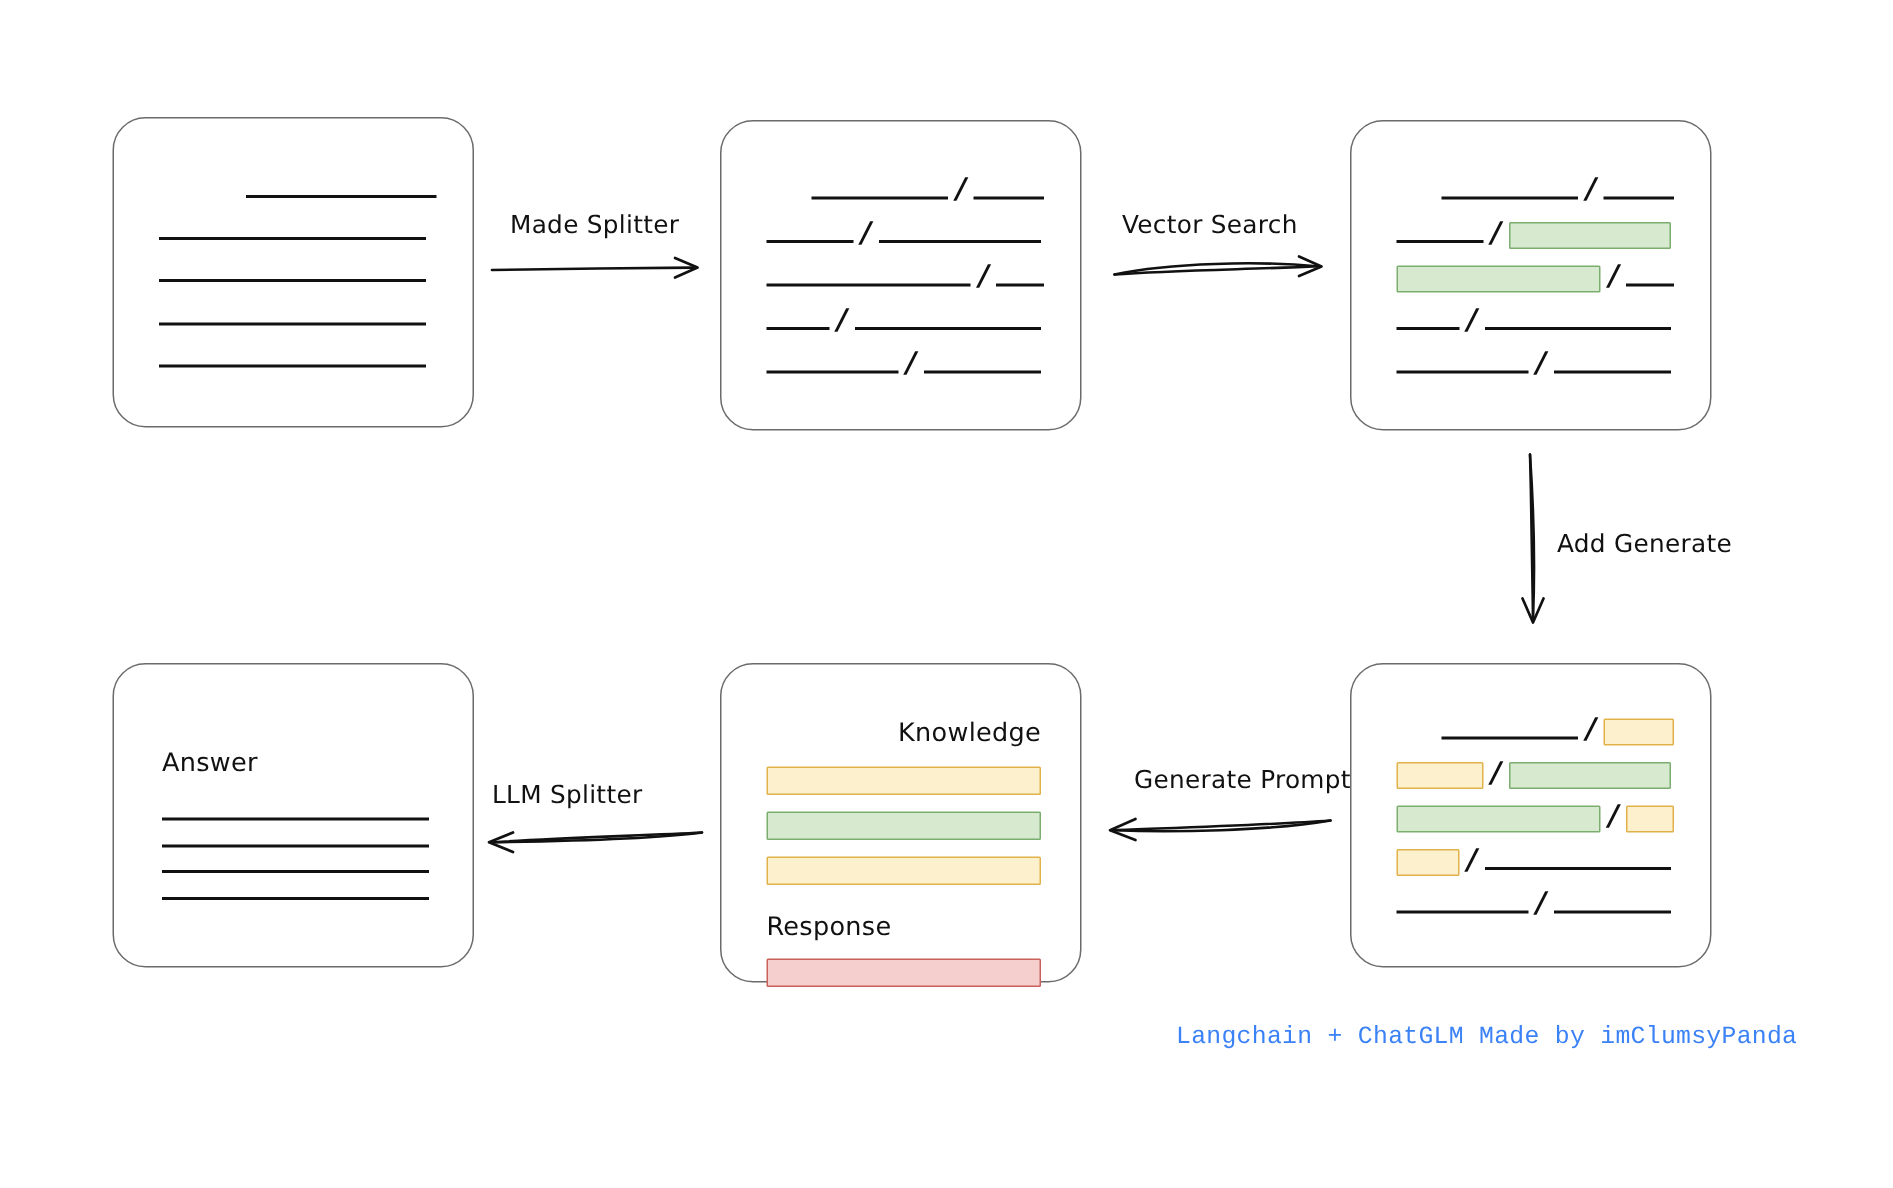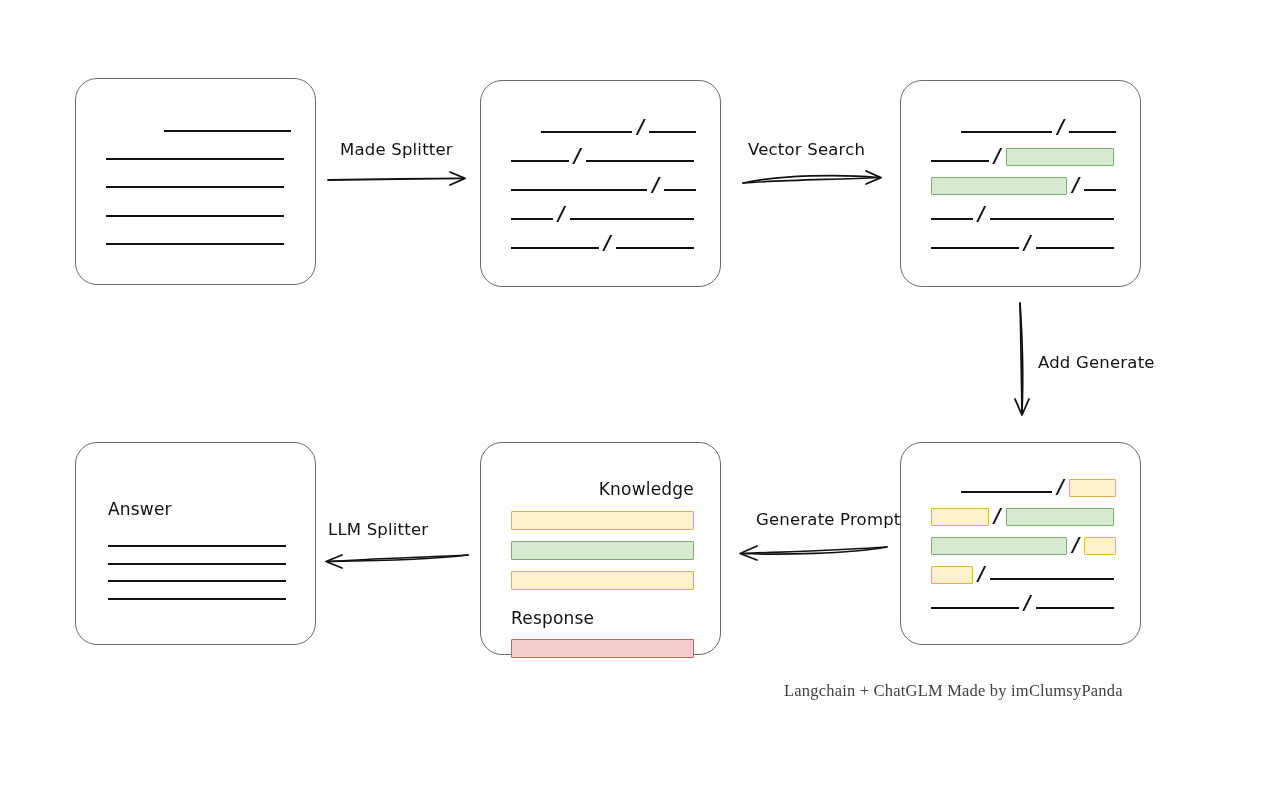--- a/index.html
+++ b/index.html
@@ -114,23 +114,23 @@
   .edge-label {
     position: absolute;
     font-family: "DejaVu Sans", sans-serif;
     font-size: 16.5px;
     color: #111;
     white-space: nowrap;
     letter-spacing: 0.2px;
   }
   .caption {
     position: absolute;
-    font-family: Liberation Serif, serif;
+    font-family: Liberation Mono, monospace;
     font-size: 16.5px;
-    color: #404040;
+    color: #3b82f6;
     white-space: nowrap;
     letter-spacing: 0.2px;
   }
 </style>
 </head>
 <body>
 
 <div class="card" style="left:75px; top:78px; width:241px; height:207px;">
   <div class="doc-lines" id="node-source_document" style="top:34px; bottom:30px;">
       <div class="line-row">

